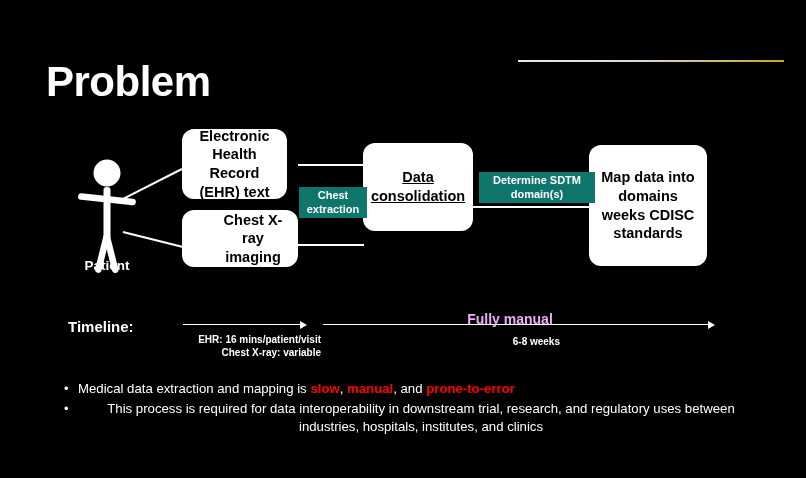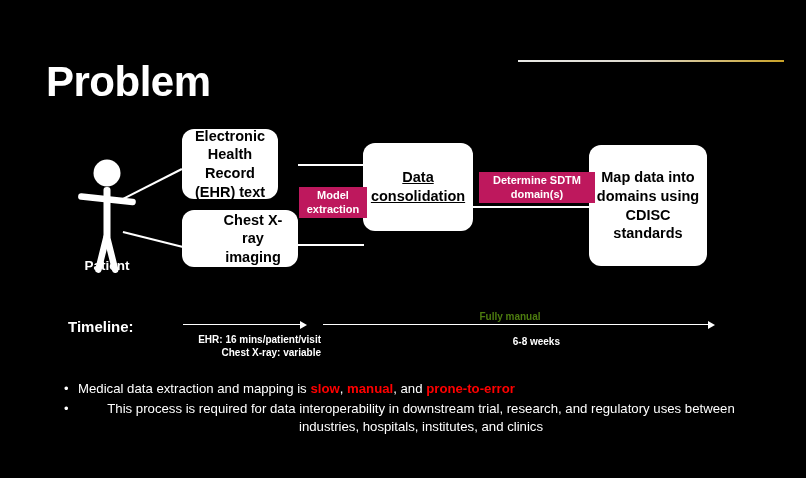--- a/index.html
+++ b/index.html
@@ -52,21 +52,21 @@
     align-items: center;
     justify-content: center;
     text-align: center;
     font-weight: bold;
     font-size: 14.5px;
     line-height: 1.28;
     padding: 4px 6px;
     box-sizing: border-box;
     z-index: 3;
   }
-  #node-ehr  { left: 182px; top: 101px; width: 96px; height: 70px; }
+  #node-ehr  { left: 182px; top: 101px; width: 105px; height: 70px; }
   #node-xray { left: 182px; top: 182px; width: 116px; height: 57px; padding-left: 32px; }
   #node-cons { left: 363px; top: 115px; width: 110px; height: 88px; text-decoration: underline; }
   #node-map  { left: 589px; top: 117px; width: 118px; height: 121px; }
 
   .connector {
     position: absolute;
     background: #ffffff;
     height: 1.6px;
     z-index: 1;
   }
@@ -75,21 +75,21 @@
   #conn-cons-map  { left: 473px; top: 178px; width: 117px; }
 
   .conn-label {
     position: absolute;
     text-align: center;
     font-size: 11px;
     font-weight: bold;
     line-height: 1.3;
     color: #ffffff;
     z-index: 4;
-    background: #be185d;
+    background: #0f766e;
     padding: 1px 2px;
   }
   #label-manual { left: 299px; top: 159px; width: 64px; }
   #label-sdtm   { left: 479px; top: 144px; width: 112px; }
 
   
   .patient-wrap { position: absolute; left: 74px; top: 130px; width: 66px; height: 118px; z-index: 2; }
   .patient-label {
     position: absolute;
     left: 62px; top: 230px;
@@ -137,23 +137,23 @@
     font-weight: bold;
     line-height: 1.3;
     color: #ffffff;
   }
   #tl-sub1 { left: 166px; top: 305px; width: 155px; }
   #tl-sub2 { left: 420px; top: 307px; width: 140px; }
 
   .tl-top {
     position: absolute;
     text-align: center;
-    font-size: 10px;
-    font-weight: bold;
-    color: #4d7c0f;
+    font-size: 14px;
+    font-weight: bold;
+    color: #f0abfc;
   }
   #tl-top2 { left: 440px; top: 283px; width: 140px; }
 
   
   .bullets {
     position: absolute;
     left: 64px;
     top: 352px;
     width: 700px;
   }
@@ -205,27 +205,27 @@
       </svg>
     </div>
     <div class="patient-label">Patient</div>
 
     <div class="branch" id="branch-top"></div>
     <div class="branch" id="branch-bottom"></div>
 
     <div class="node" id="node-ehr">Electronic Health Record (EHR) text</div>
     <div class="node" id="node-xray">Chest X-ray imaging</div>
     <div class="node" id="node-cons">Data consolidation</div>
-    <div class="node" id="node-map">Map data into domains using CDISC standards</div>
+    <div class="node" id="node-map">Map data into domains weeks CDISC standards</div>
 
     <div class="connector" id="conn-ehr-cons"></div>
     <div class="connector" id="conn-xray-cons"></div>
     <div class="connector" id="conn-cons-map"></div>
 
-    <div class="conn-label" id="label-manual">Model extraction</div>
+    <div class="conn-label" id="label-manual">Chest extraction</div>
     <div class="conn-label" id="label-sdtm">Determine SDTM domain(s)</div>
 
   </div>
 
   <div>
     <div class="timeline-label">Timeline:</div>
 
     <div class="tl-axis" id="tl-arrow1"></div>
     <div class="tl-head" id="tl-head1"></div>
     <div class="tl-sub" id="tl-sub1">EHR: 16 mins/patient/visit<br>Chest X-ray: variable</div>

